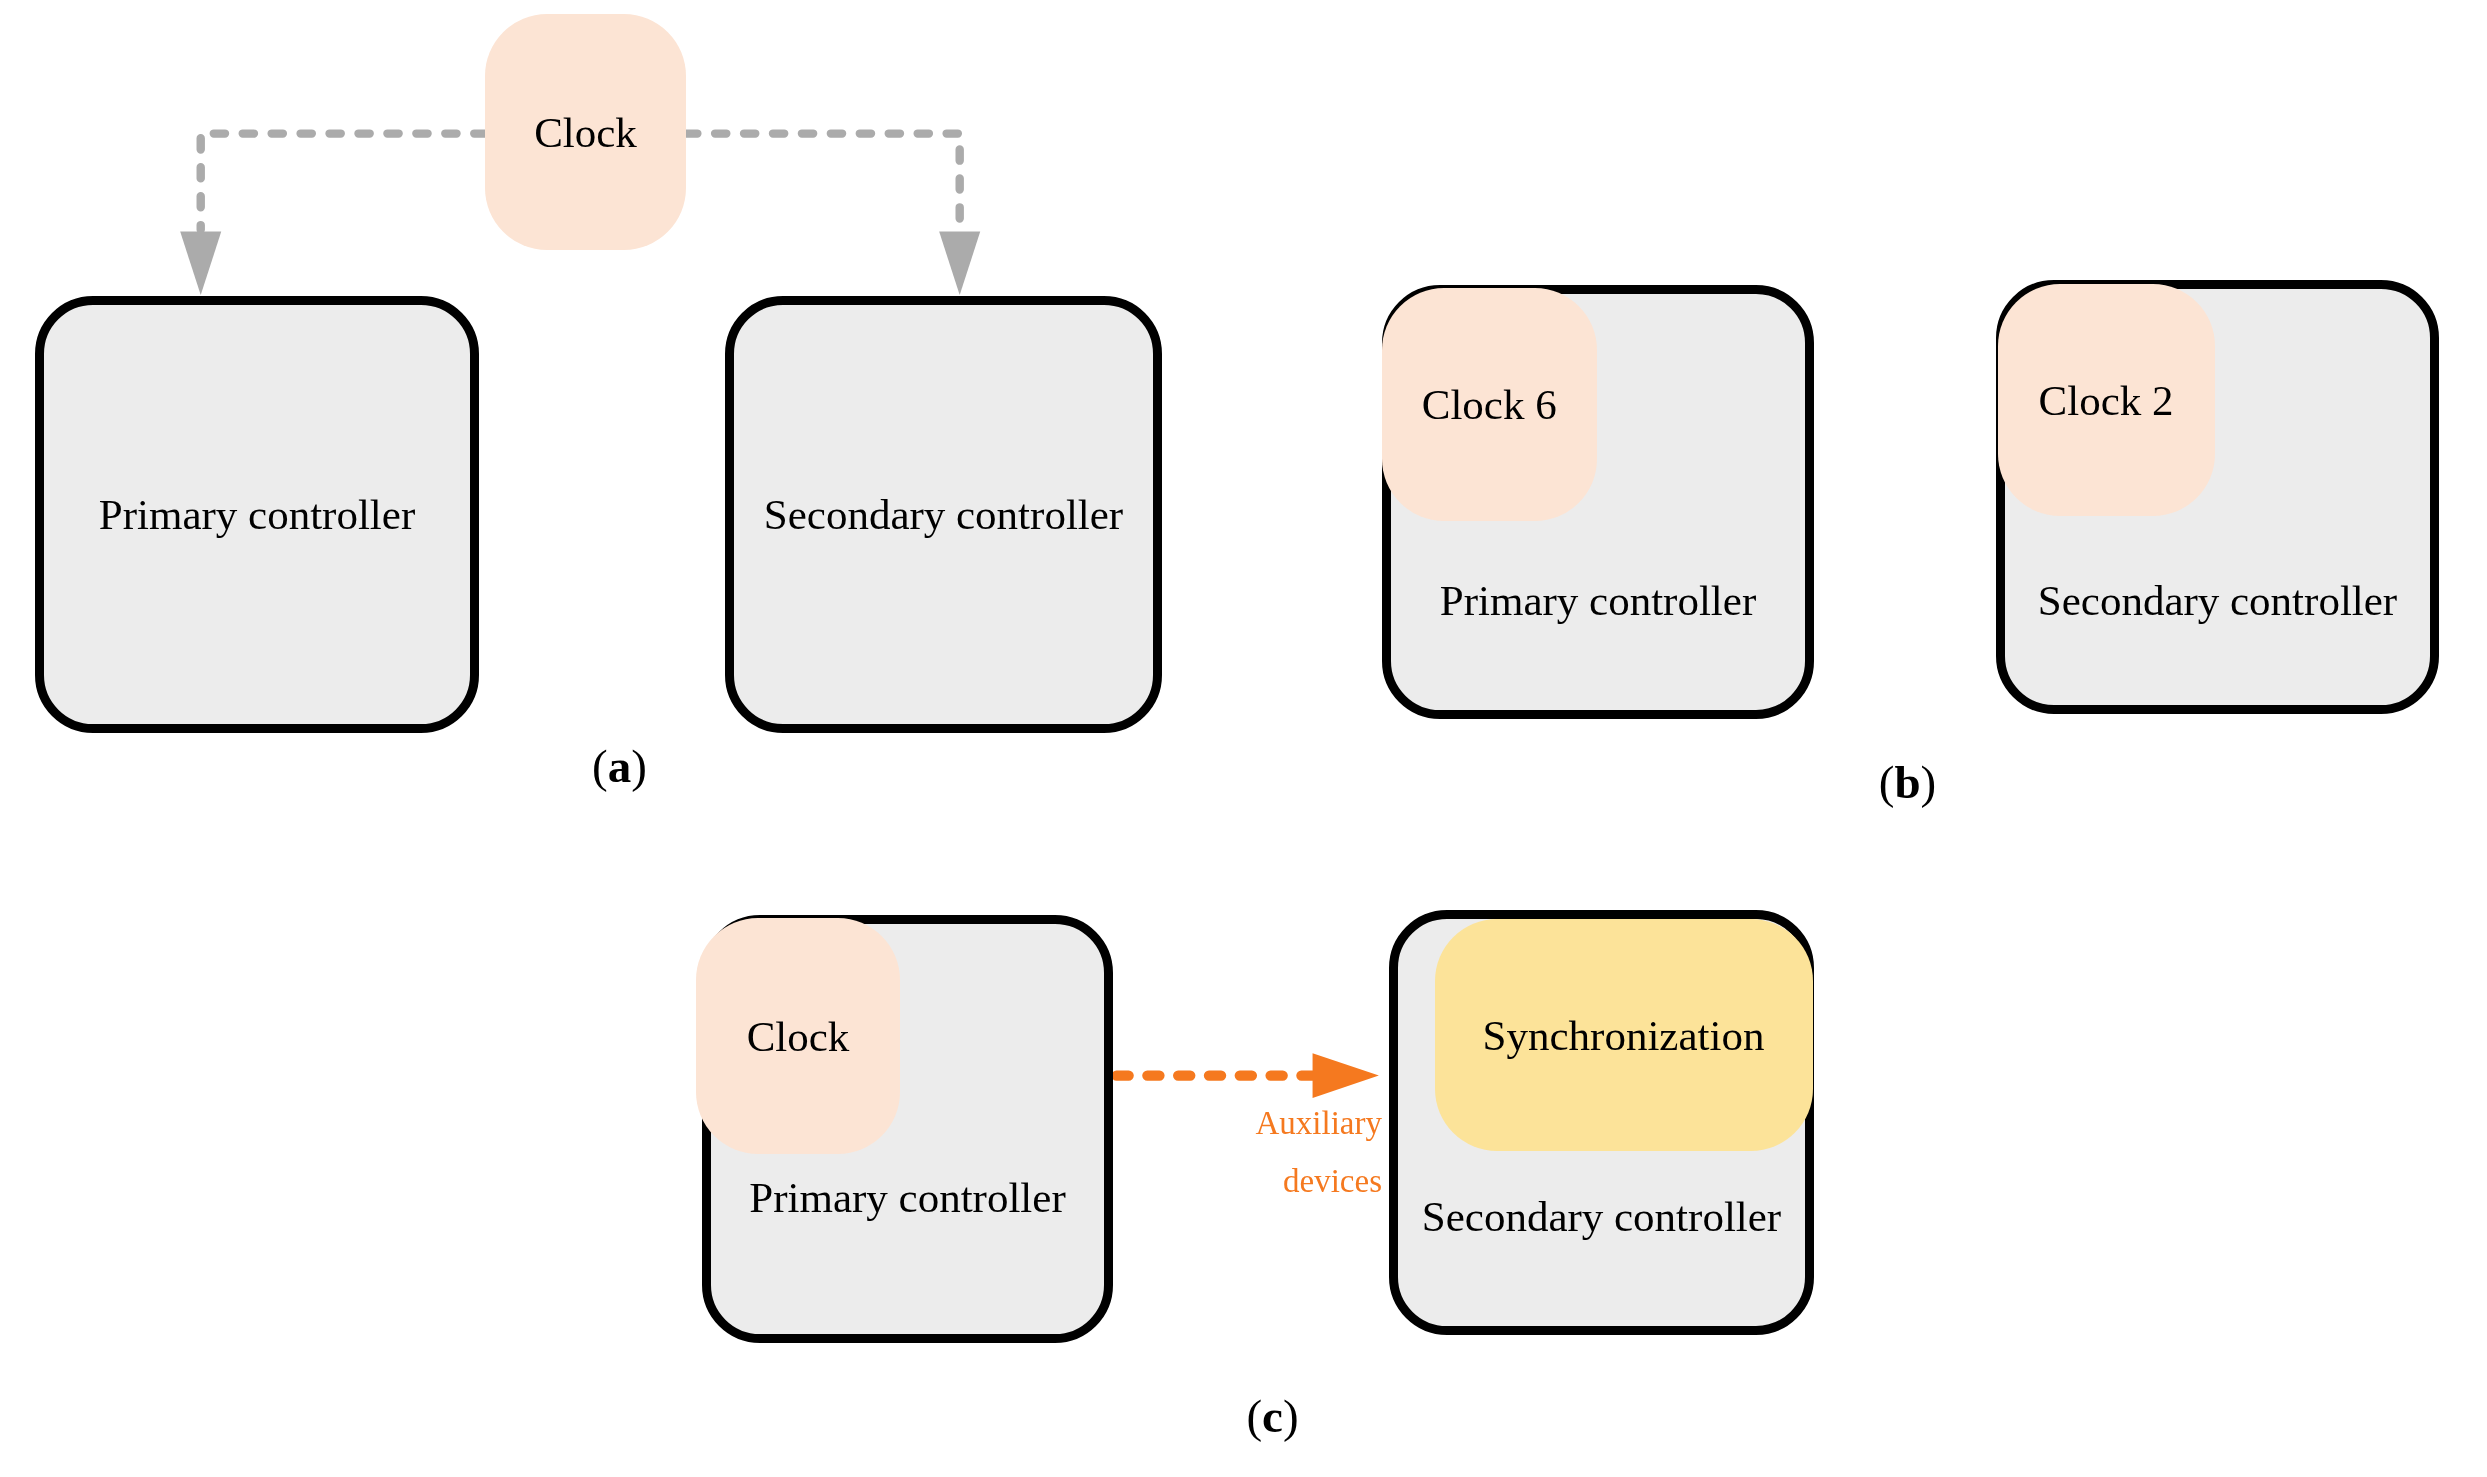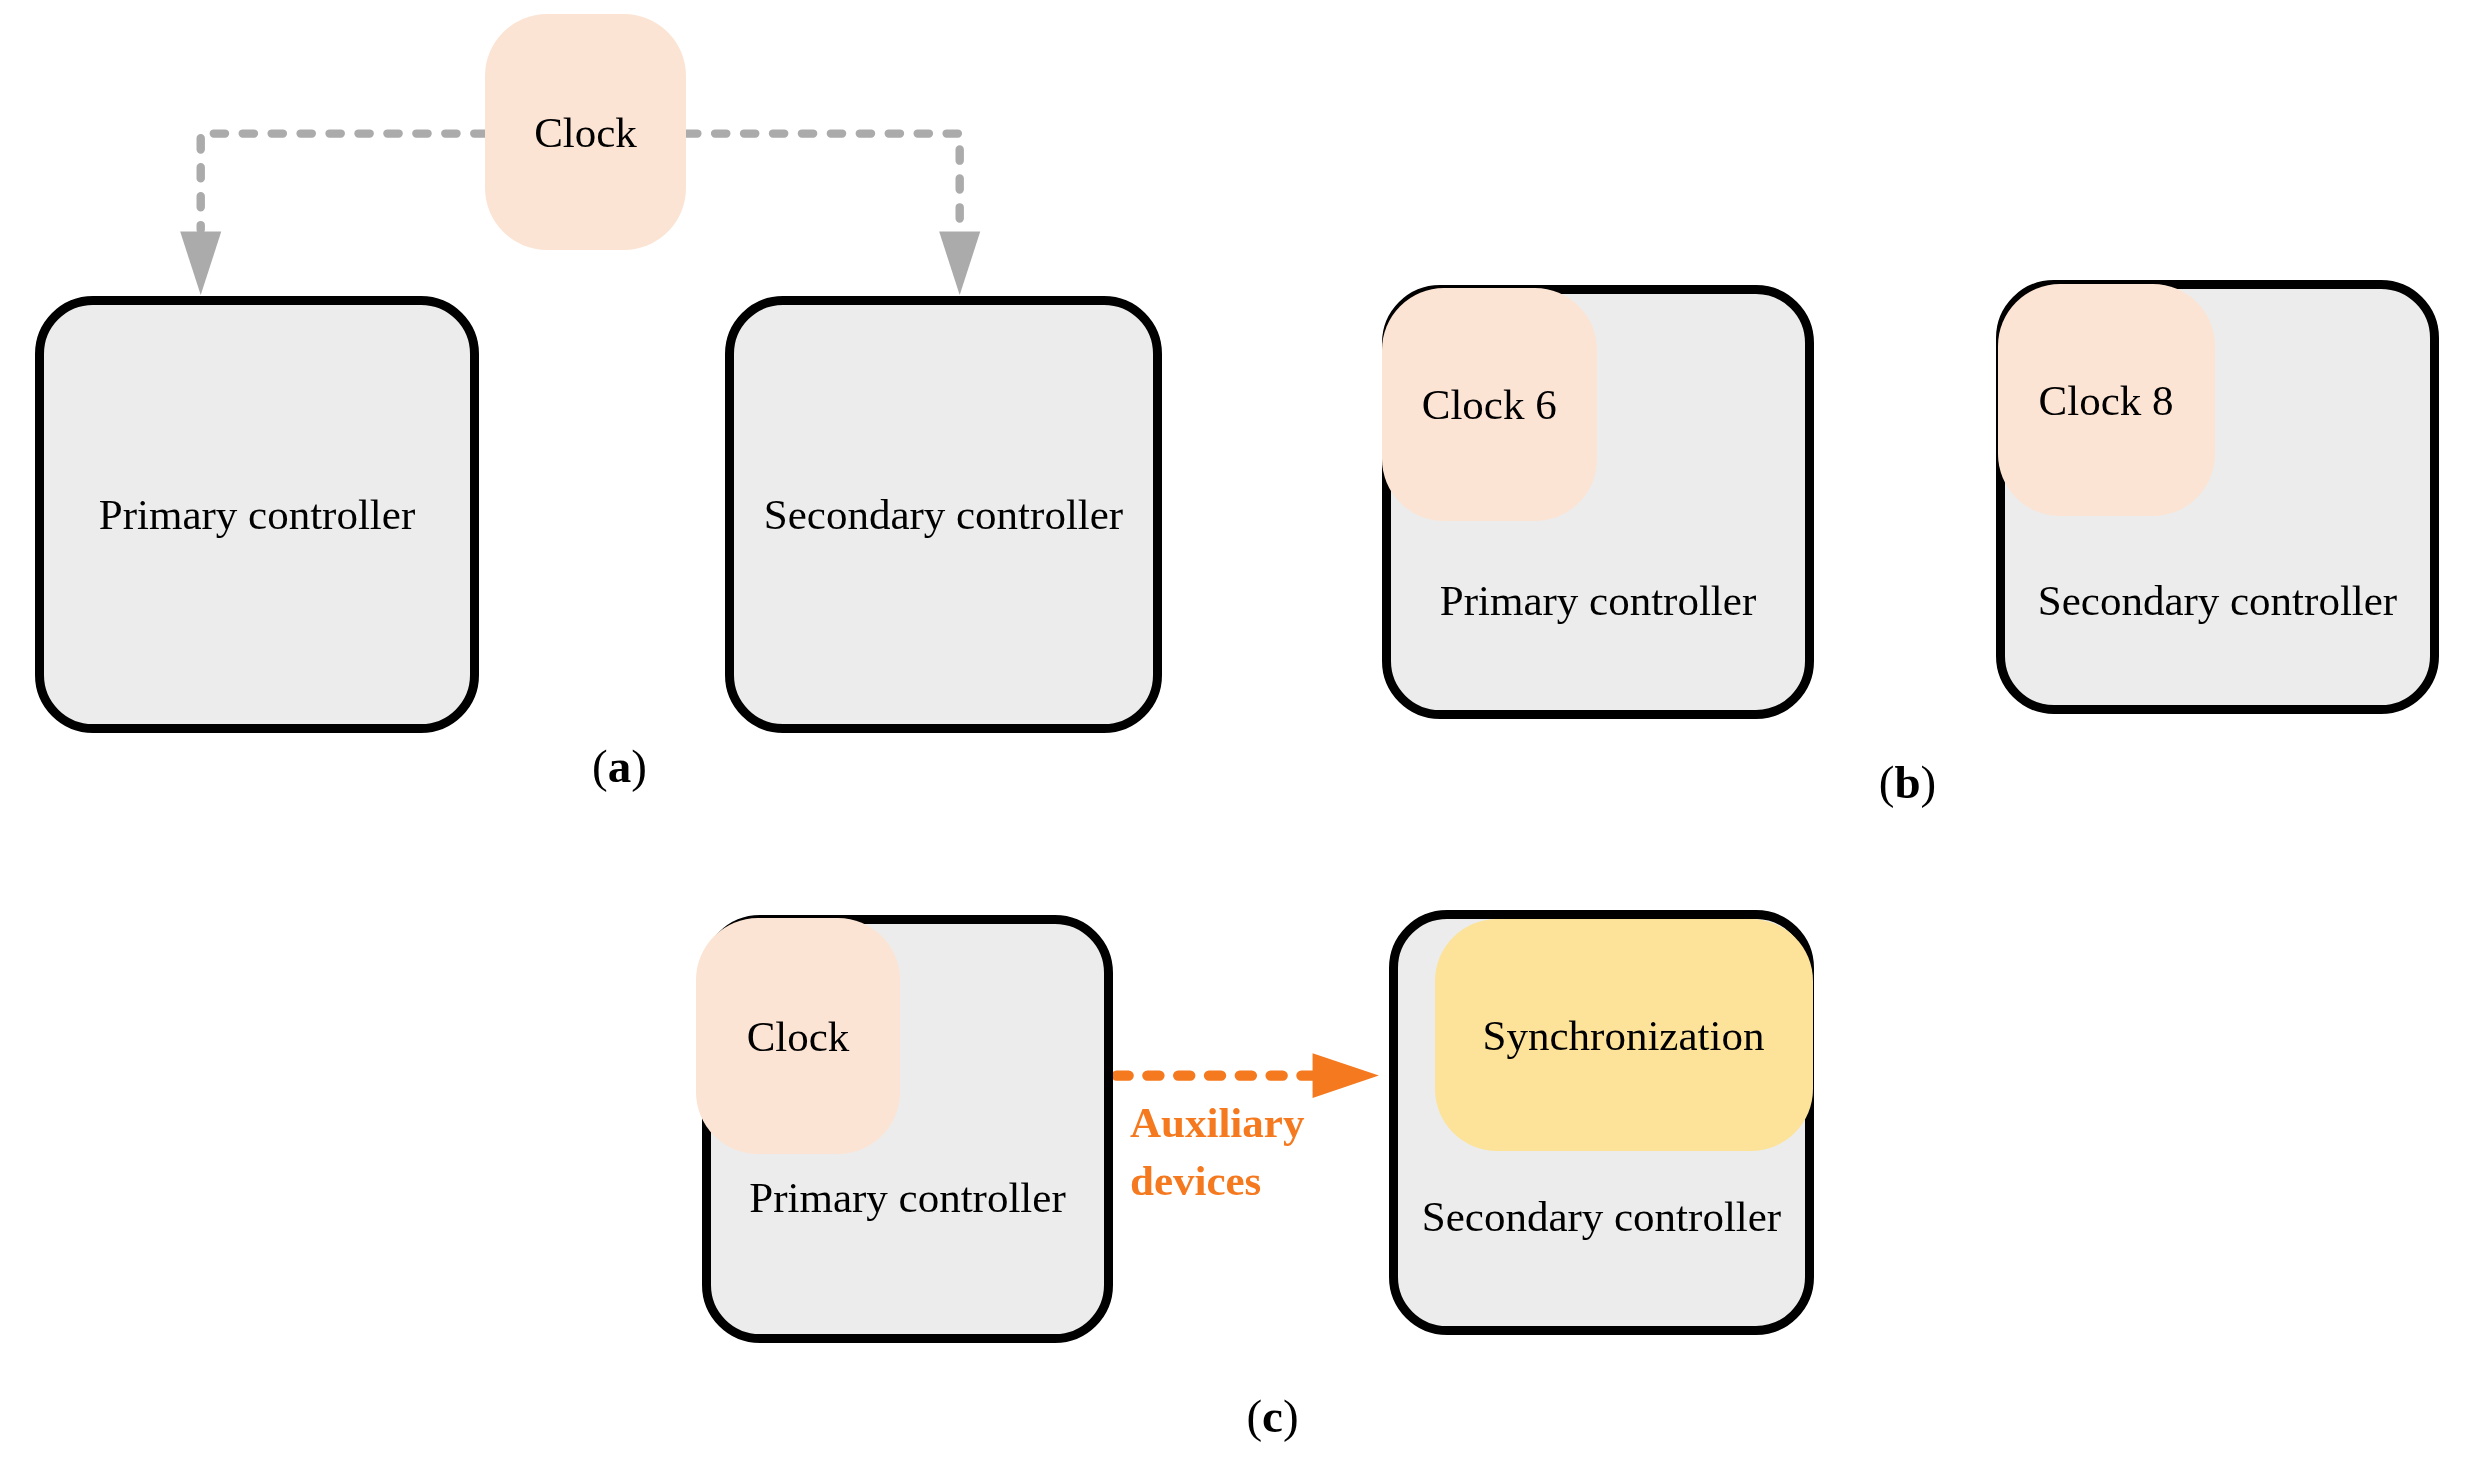--- a/index.html
+++ b/index.html
@@ -87,26 +87,25 @@
   #primary-c   { left: 702px;  top: 915px; width: 411px; height: 428px; }
   #clock-c     { left: -15px;  top: -5.6px;  width: 204px; height: 236px; }
   #primary-c-label   { top: 249px; }
   #secondary-c { left: 1389px; top: 910px; width: 425px; height: 425px; }
   #sync-c      { left: -7.5px;   top: 0px;   width: 378px; height: 232px; }
   #secondary-c-label { top: 273px; }
   #aux-label   {
     position: absolute;
     left: 1130px; top: 1094px; width: 252px;
     z-index: 1;
-    text-align: left;
-    font-size: 43px;
+    text-align: right;
+    font-size: 33px;
     line-height: 58px;
     color: #F5791F;
     white-space: nowrap;
-    font-weight: bold;
   }
   #aux-label span { display: block; }
   #label-c     { left: 1179px; top: 1386px; }
 </style>
 </head>
 <body>
 
 <div id="figure">
 
   <svg id="connectors" viewBox="0 0 2664 1583" xmlns="http://www.w3.org/2000/svg">
@@ -137,21 +136,21 @@
 
   <div class="box controller" id="primary-b">
     <div class="box soft" id="clock1-b">
       <span class="box-label">Clock 6</span>
     </div>
     <div class="bottom-label" id="primary-b-label">Primary controller</div>
   </div>
 
   <div class="box controller" id="secondary-b">
     <div class="box soft" id="clock2-b">
-      <span class="box-label">Clock 8</span>
+      <span class="box-label">Clock 2</span>
     </div>
     <div class="bottom-label" id="secondary-b-label">Secondary controller</div>
   </div>
 
   <div class="panel-label" id="label-b"><span>(</span><b>b</b><span>)</span></div>
 
   <div class="box controller" id="primary-c">
     <div class="box soft" id="clock-c">
       <span class="box-label">Clock</span>
     </div>

